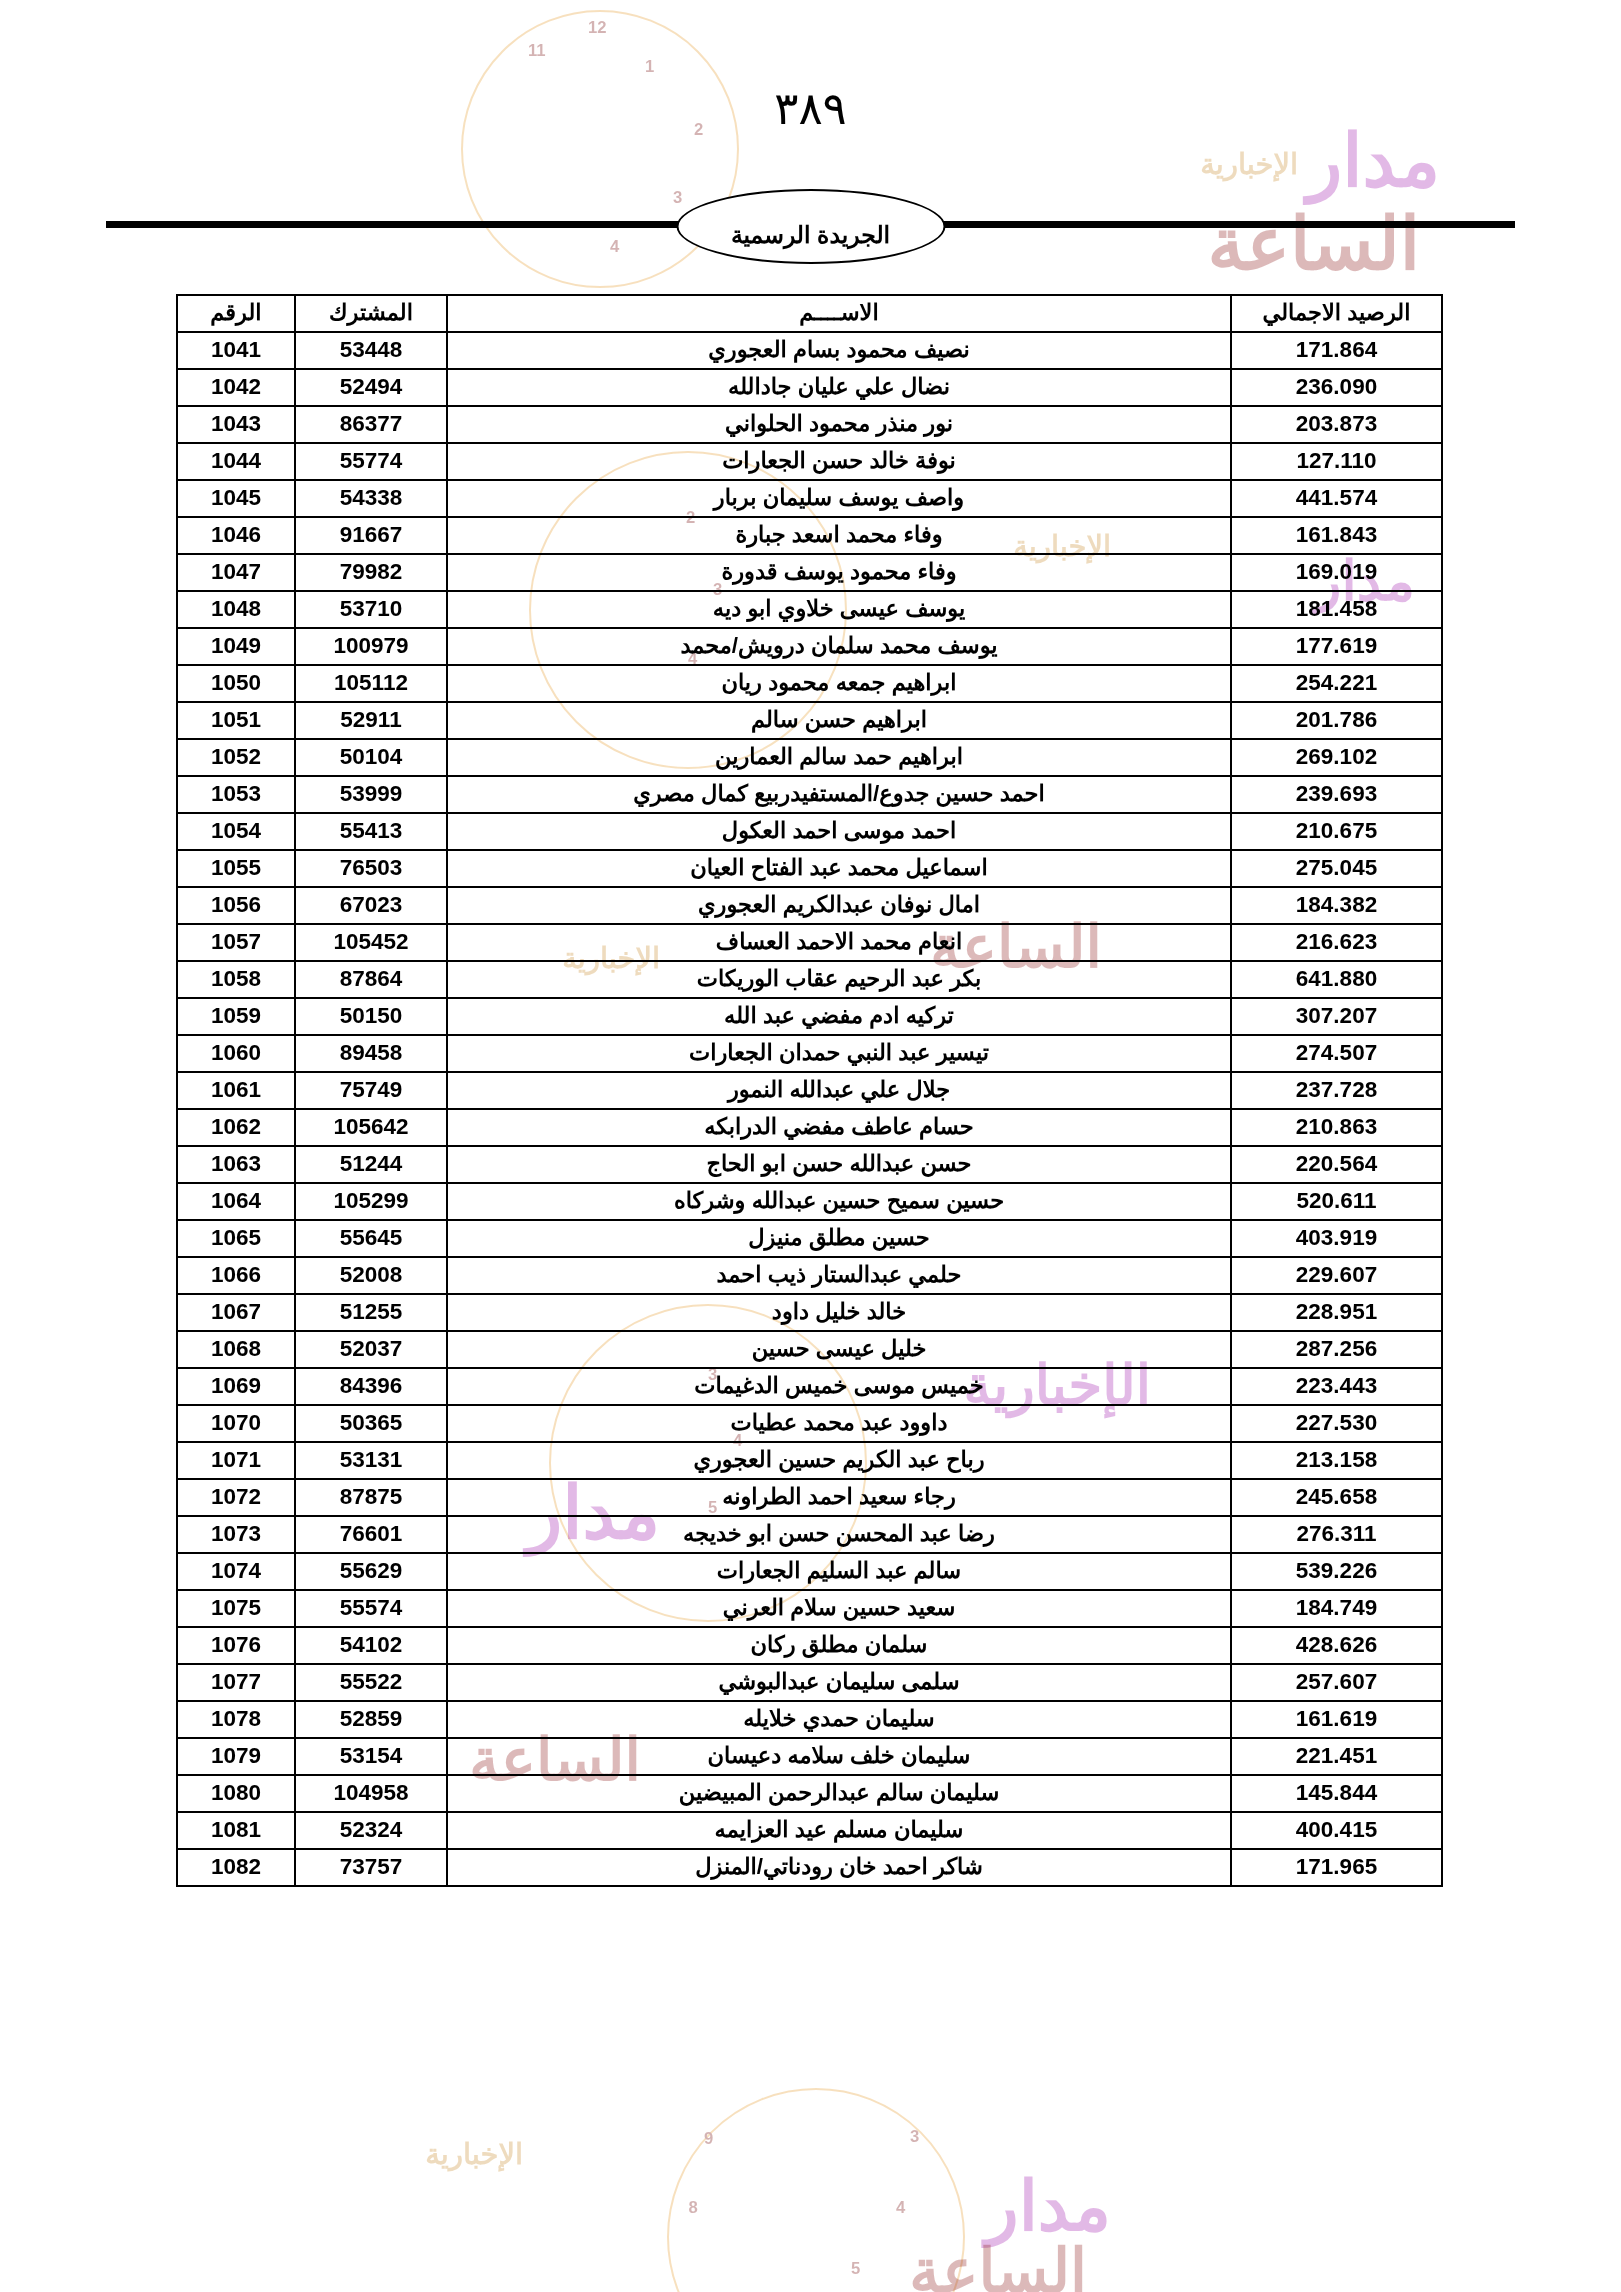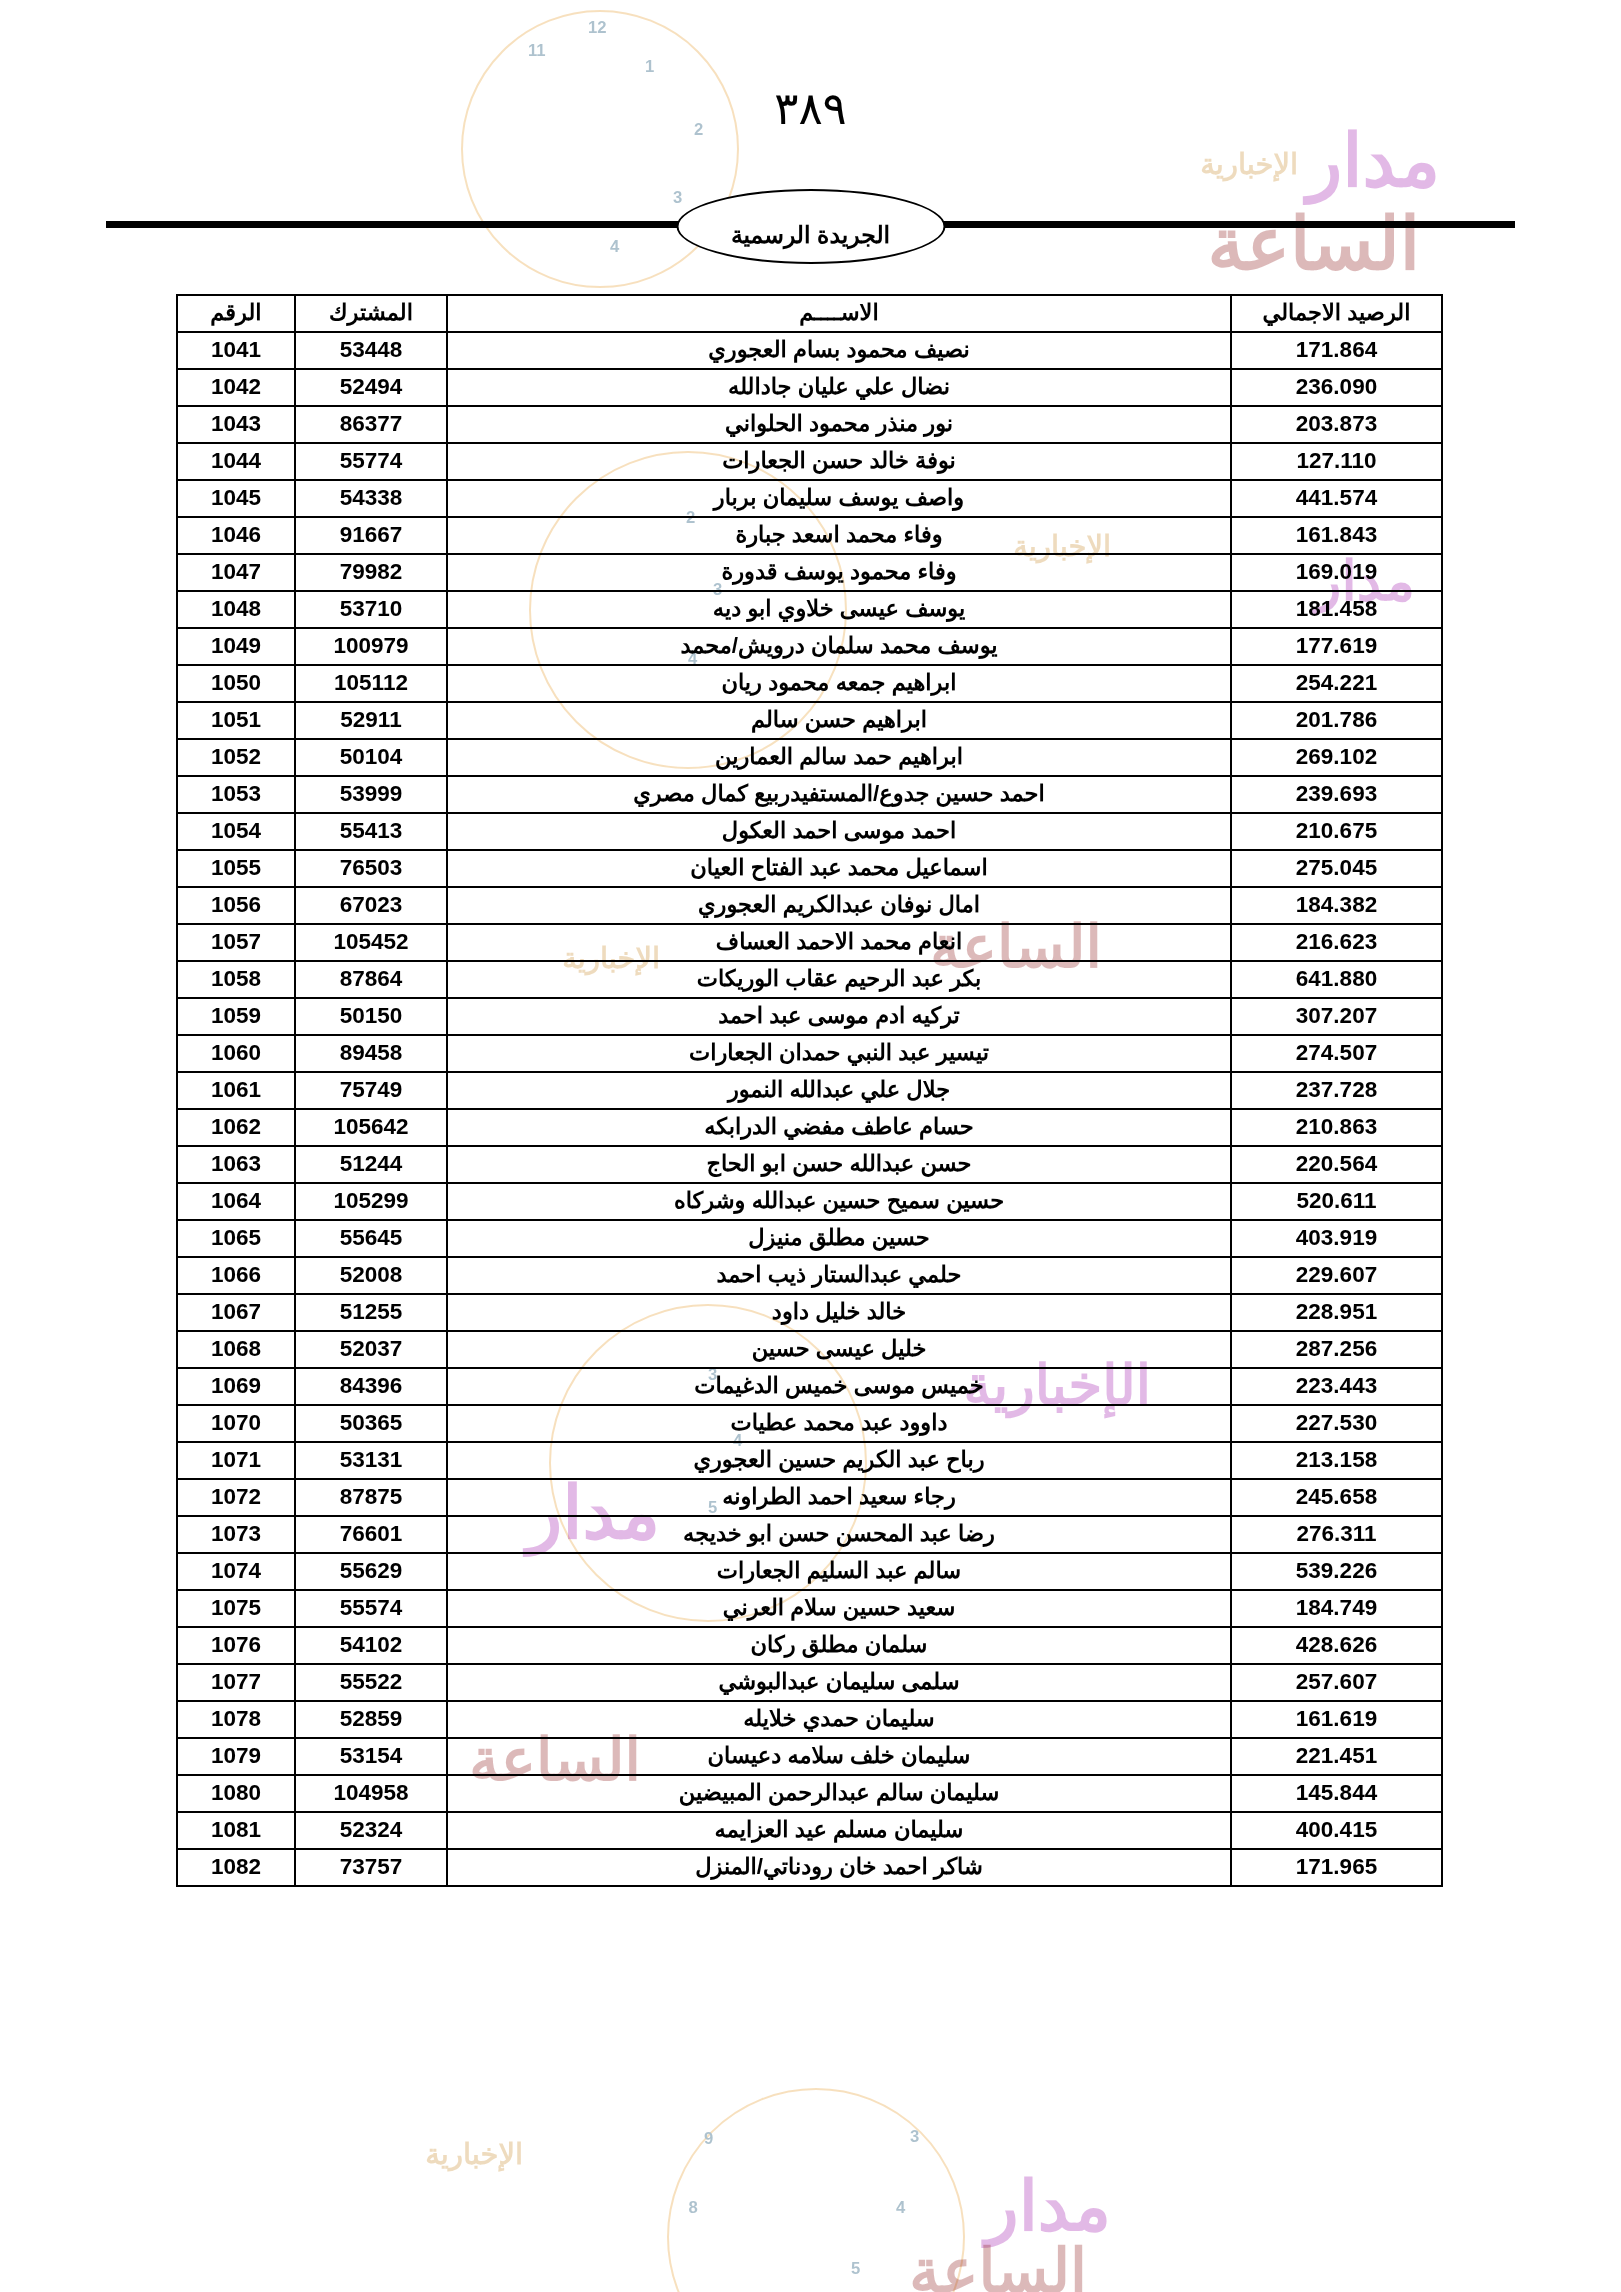--- a/index.html
+++ b/index.html
@@ -32,21 +32,21 @@
     white-space: nowrap;
   }
   .wm-clock {
     border-radius: 50%;
     border: 2.9px solid #e8a33d;
     opacity: 0.33;
     position: absolute;
   }
   .wm-clock .tick {
     position: absolute;
-    color: #0c4a6e;
+    color: #7f1d1d;
     font-family: "Liberation Sans", sans-serif;
     font-size: 16.7px;
     font-weight: bold;
   }
   .wm-madar {
     color: #a21caf;
     font-size: 73px;
     letter-spacing: -2px;
   }
   .wm-sub {
@@ -316,21 +316,21 @@
           <td class="num">1057</td>
         </tr>
         <tr>
           <td class="total">641.880</td>
           <td class="name">بكر عبد الرحيم عقاب الوريكات</td>
           <td class="sub">87864</td>
           <td class="num">1058</td>
         </tr>
         <tr>
           <td class="total">307.207</td>
-          <td class="name">تركيه ادم موسى عبد احمد</td>
+          <td class="name">تركيه ادم مفضي عبد الله</td>
           <td class="sub">50150</td>
           <td class="num">1059</td>
         </tr>
         <tr>
           <td class="total">274.507</td>
           <td class="name">تيسير عبد النبي حمدان الجعارات</td>
           <td class="sub">89458</td>
           <td class="num">1060</td>
         </tr>
         <tr>

